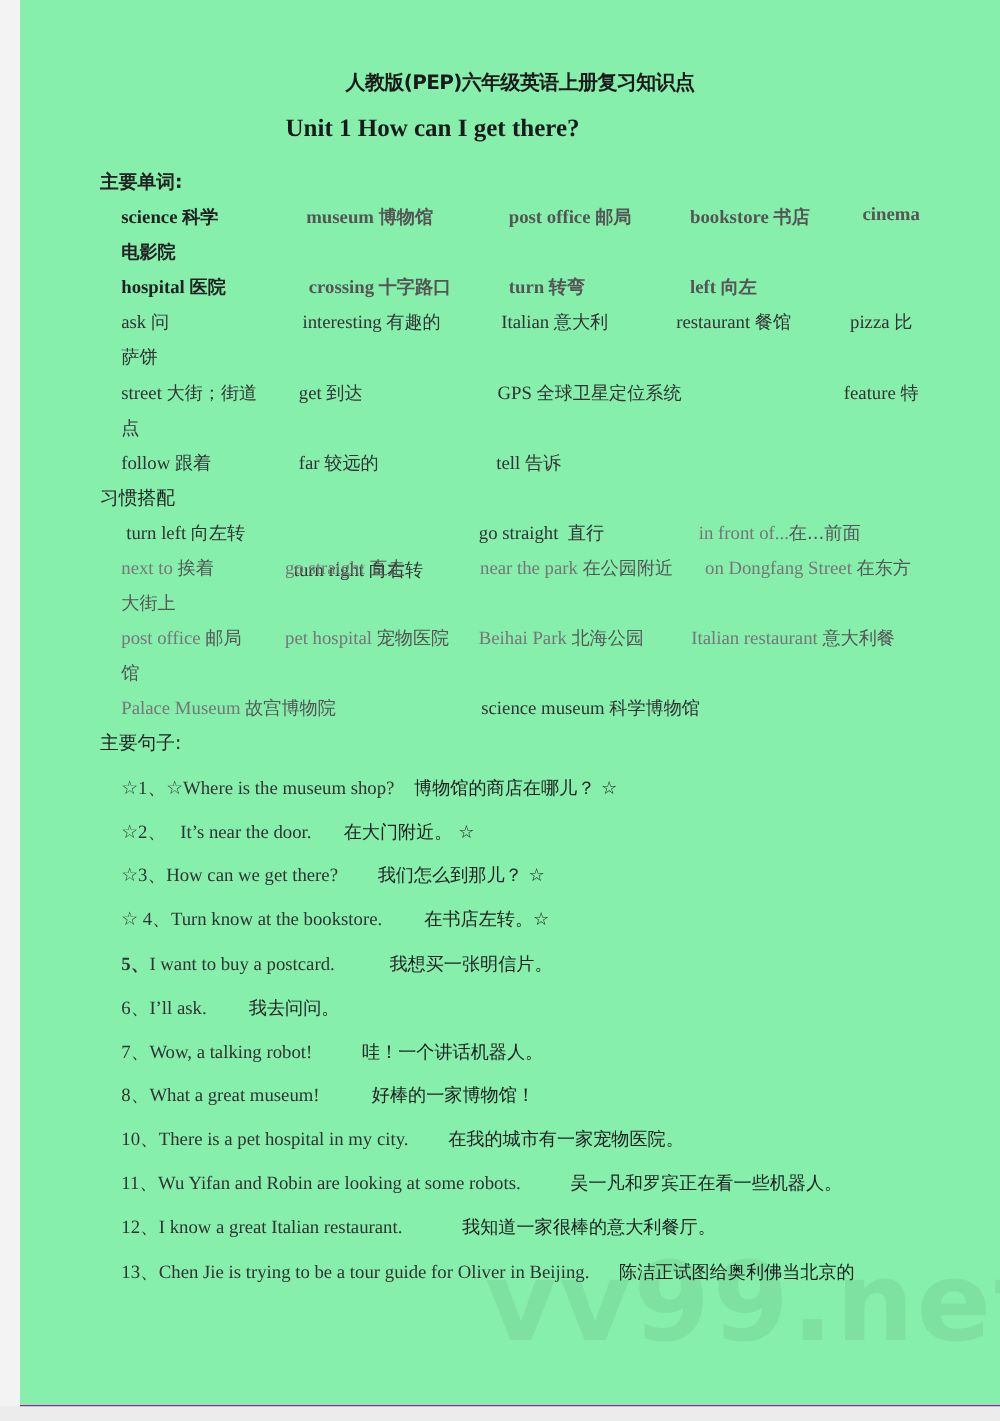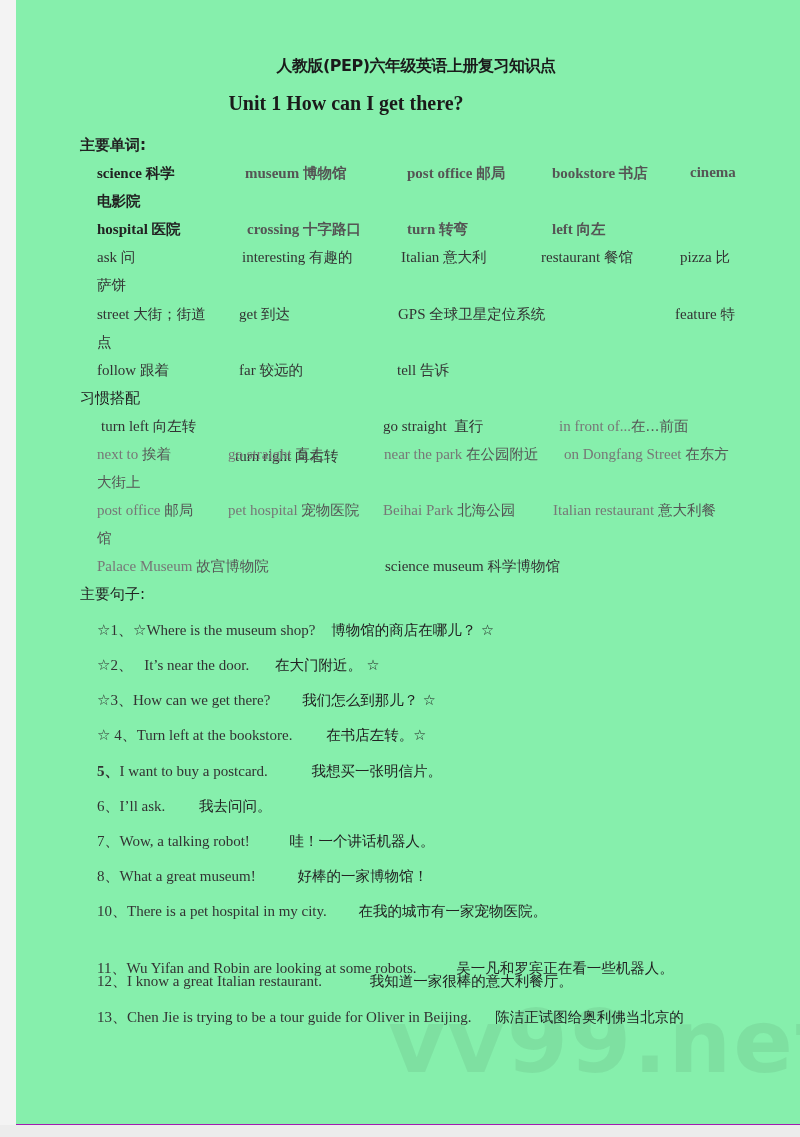--- a/index.html
+++ b/index.html
@@ -105,21 +105,21 @@
     </div>
     <div class="abs s" style="left:81px; top:656px;">
       <span class="num">☆2、</span>&nbsp;&nbsp;&nbsp;<span>It’s near the door.</span>
       <span class="cn" style="margin-left:22px;">在大门附近。 ☆</span>
     </div>
     <div class="abs s" style="left:81px; top:691px;">
       <span class="num">☆3、</span><span>How can we get there?</span>
       <span class="cn" style="margin-left:28px;">我们怎么到那儿？ ☆</span>
     </div>
     <div class="abs s" style="left:81px; top:726px;">
-      <span class="num">☆ 4、</span><span>Turn left at the bookstore.</span>
+      <span class="num">☆ 4、</span><span>Turn know at the bookstore.</span>
       <span class="cn" style="margin-left:30px;">在书店左转。☆</span>
     </div>
     <div class="abs s" style="left:81px; top:762px;">
       <span class="num b">5、</span><span>I want to buy a postcard.</span>
       <span class="cn" style="margin-left:40px;">我想买一张明信片。</span>
     </div>
     <div class="abs s" style="left:81px; top:797px;">
       <span class="num">6、</span><span>I’ll ask.</span>
       <span class="cn" style="margin-left:30px;">我去问问。</span>
     </div>
@@ -128,21 +128,21 @@
       <span class="cn" style="margin-left:36px;">哇！一个讲话机器人。</span>
     </div>
     <div class="abs s" style="left:81px; top:867px;">
       <span class="num">8、</span><span>What a great museum!</span>
       <span class="cn" style="margin-left:38px;">好棒的一家博物馆！</span>
     </div>
     <div class="abs s" style="left:81px; top:902px;">
       <span class="num">10、</span><span>There is a pet hospital in my city.</span>
       <span class="cn" style="margin-left:28px;">在我的城市有一家宠物医院。</span>
     </div>
-    <div class="abs s" style="left:81px; top:937px;margin-top:22px;">
+    <div class="abs s" style="left:81px; top:937px;">
       <span class="num">11、</span><span>Wu Yifan and Robin are looking at some robots.</span>
       <span class="cn" style="margin-left:36px;">吴一凡和罗宾正在看一些机器人。</span>
     </div>
     <div class="abs s" style="left:81px; top:972px;">
       <span class="num">12、</span><span>I know a great Italian restaurant.</span>
       <span class="cn" style="margin-left:44px;">我知道一家很棒的意大利餐厅。</span>
     </div>
     <div class="abs s" style="left:81px; top:1008px;">
       <span class="num">13、</span><span>Chen Jie is trying to be a tour guide for Oliver in Beijing.</span>
       <span class="cn" style="margin-left:20px;">陈洁正试图给奥利佛当北京的</span>

